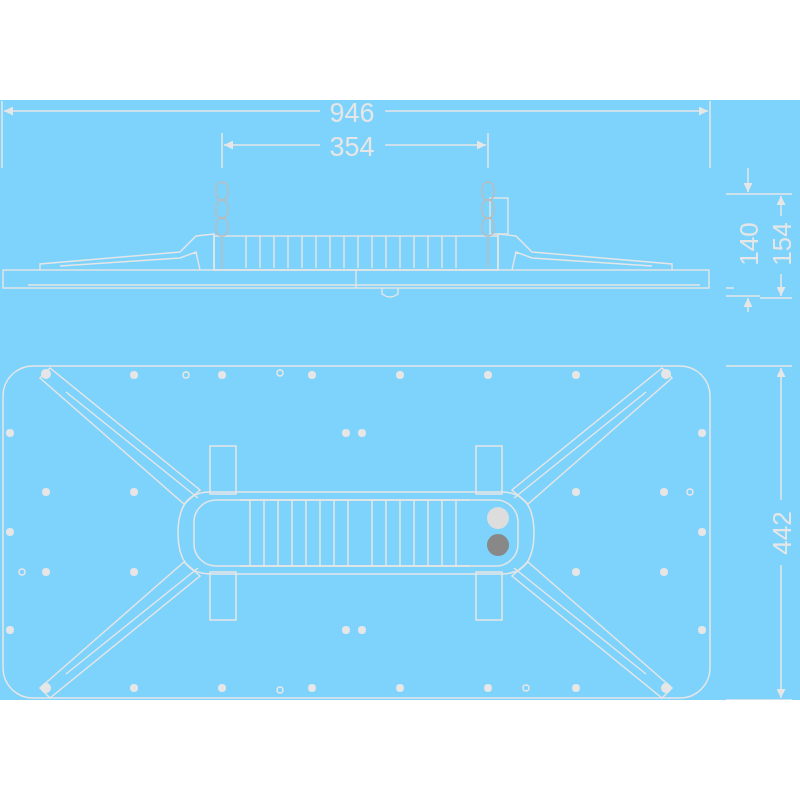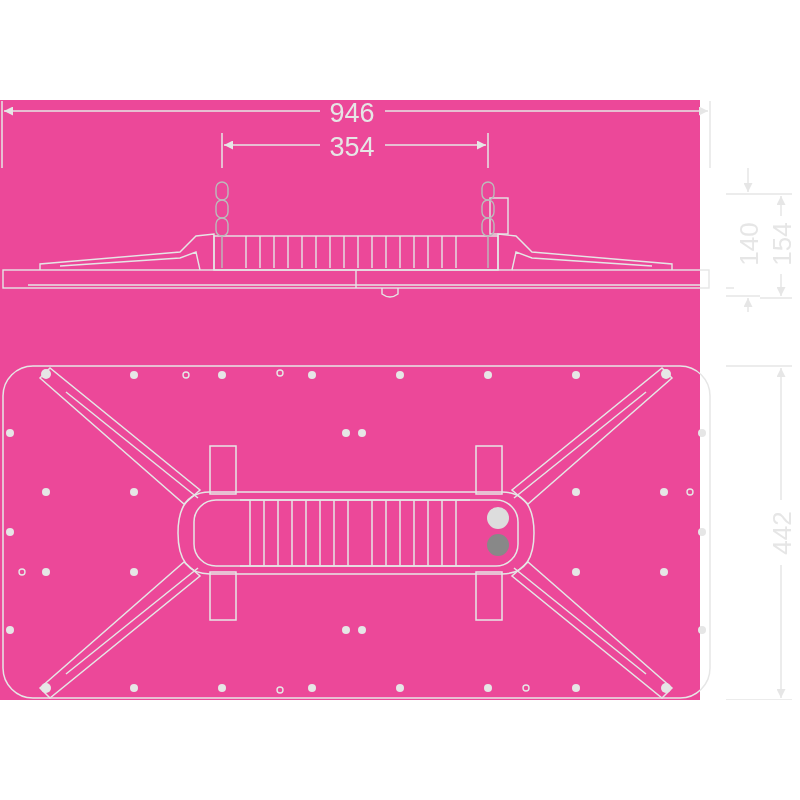--- a/index.html
+++ b/index.html
@@ -1,17 +1,17 @@
 <!DOCTYPE html>
 <html><head>
   <meta charset="utf-8">
   <style>
     html, body { margin:0; padding:0; background:#ffffff; }
     body { width:800px; height:800px; position:relative; overflow:hidden; font-family:"Liberation Sans", sans-serif; }
-    #drawing { position:absolute; left:0; top:100px; width:700px; height:600px; background:#ec4899; }
+    #drawing { position:absolute; left:0; top:100px; width:800px; height:600px; background:#7dd3fc; }
     svg text { font-family:"Liberation Sans", sans-serif; fill:#e6e6e6; }
   </style>
 </head>
 <body>
 
 <div id="drawing">
 <svg width="800" height="600" viewBox="0 100 800 600" xmlns="http://www.w3.org/2000/svg">
   <defs>
     <marker id="arr" viewBox="0 0 10 10" refX="10" refY="5" markerWidth="8" markerHeight="6" orient="auto-start-reverse">
       <path d="M0,0 L10,5 L0,10 z" fill="#e6e6e6"></path>

